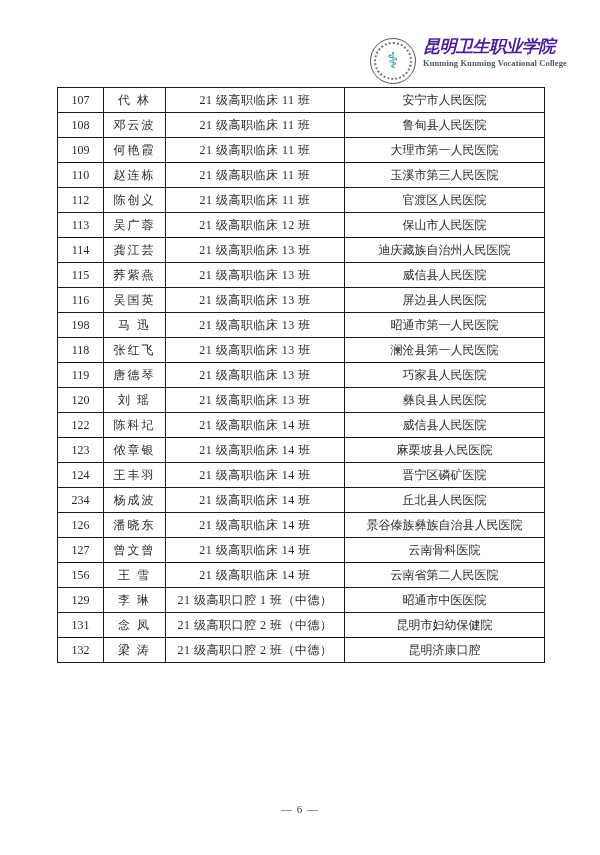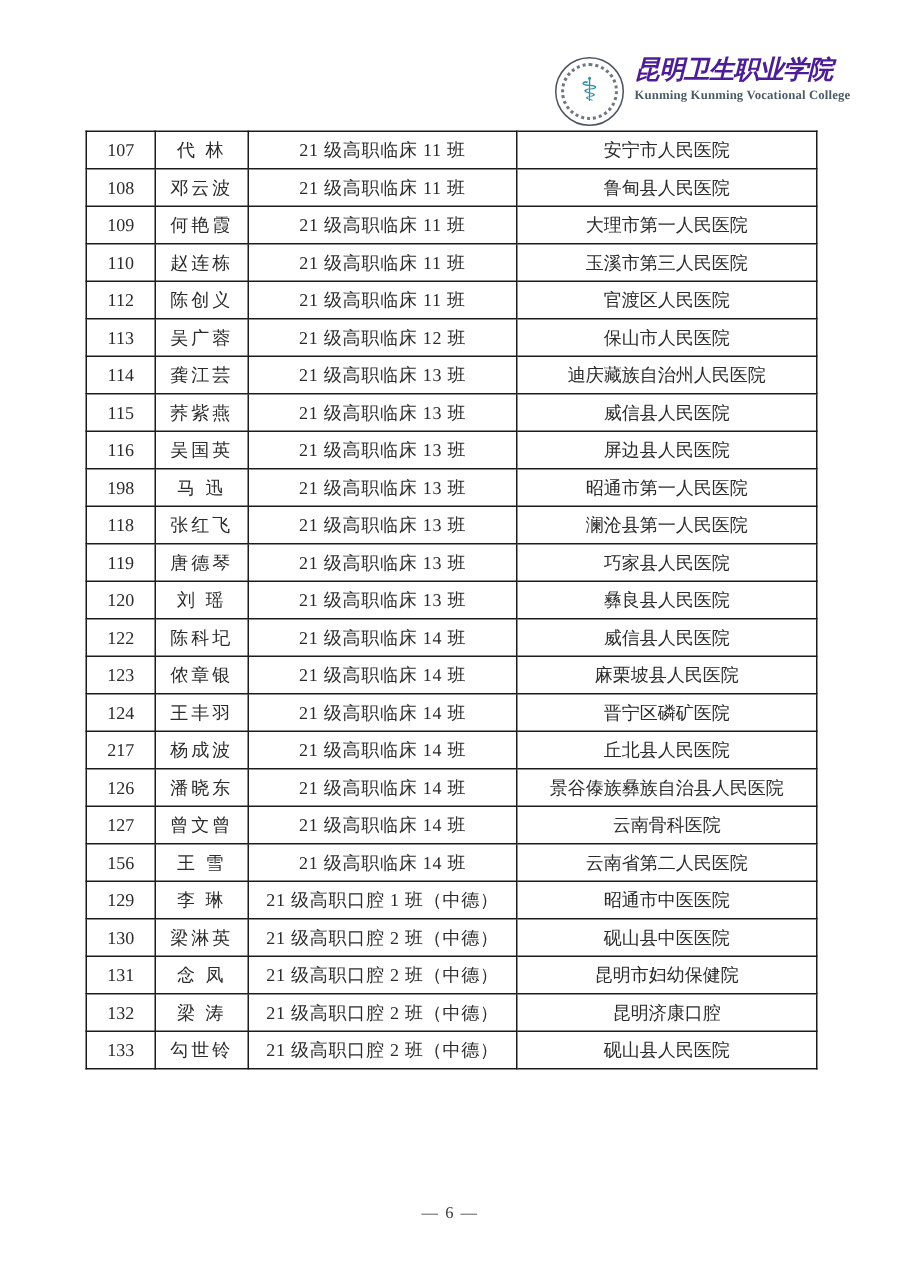--- a/index.html
+++ b/index.html
@@ -188,21 +188,21 @@
       <td class="c-class">21 级高职临床 14 班</td>
       <td class="c-hospital">麻栗坡县人民医院</td>
     </tr>
           <tr>
       <td class="c-no">124</td>
       <td class="c-name">王丰羽</td>
       <td class="c-class">21 级高职临床 14 班</td>
       <td class="c-hospital">晋宁区磷矿医院</td>
     </tr>
           <tr>
-      <td class="c-no">217</td>
+      <td class="c-no">234</td>
       <td class="c-name">杨成波</td>
       <td class="c-class">21 级高职临床 14 班</td>
       <td class="c-hospital">丘北县人民医院</td>
     </tr>
           <tr>
       <td class="c-no">126</td>
       <td class="c-name">潘晓东</td>
       <td class="c-class">21 级高职临床 14 班</td>
       <td class="c-hospital">景谷傣族彝族自治县人民医院</td>
     </tr>
@@ -218,42 +218,30 @@
       <td class="c-class">21 级高职临床 14 班</td>
       <td class="c-hospital">云南省第二人民医院</td>
     </tr>
           <tr>
       <td class="c-no">129</td>
       <td class="c-name">李 琳</td>
       <td class="c-class">21 级高职口腔 1 班（中德）</td>
       <td class="c-hospital">昭通市中医医院</td>
     </tr>
           <tr>
-      <td class="c-no">130</td>
-      <td class="c-name">梁淋英</td>
-      <td class="c-class">21 级高职口腔 2 班（中德）</td>
-      <td class="c-hospital">砚山县中医医院</td>
-    </tr>
-          <tr>
       <td class="c-no">131</td>
       <td class="c-name">念 凤</td>
       <td class="c-class">21 级高职口腔 2 班（中德）</td>
       <td class="c-hospital">昆明市妇幼保健院</td>
     </tr>
           <tr>
       <td class="c-no">132</td>
       <td class="c-name">梁 涛</td>
       <td class="c-class">21 级高职口腔 2 班（中德）</td>
       <td class="c-hospital">昆明济康口腔</td>
     </tr>
-          <tr>
-      <td class="c-no">133</td>
-      <td class="c-name">勾世铃</td>
-      <td class="c-class">21 级高职口腔 2 班（中德）</td>
-      <td class="c-hospital">砚山县人民医院</td>
-    </tr>
         </tbody>
     </table>
   </div>
 
   <div class="footer">— 6 —</div>
 
 </div>
 
 </body></html>

